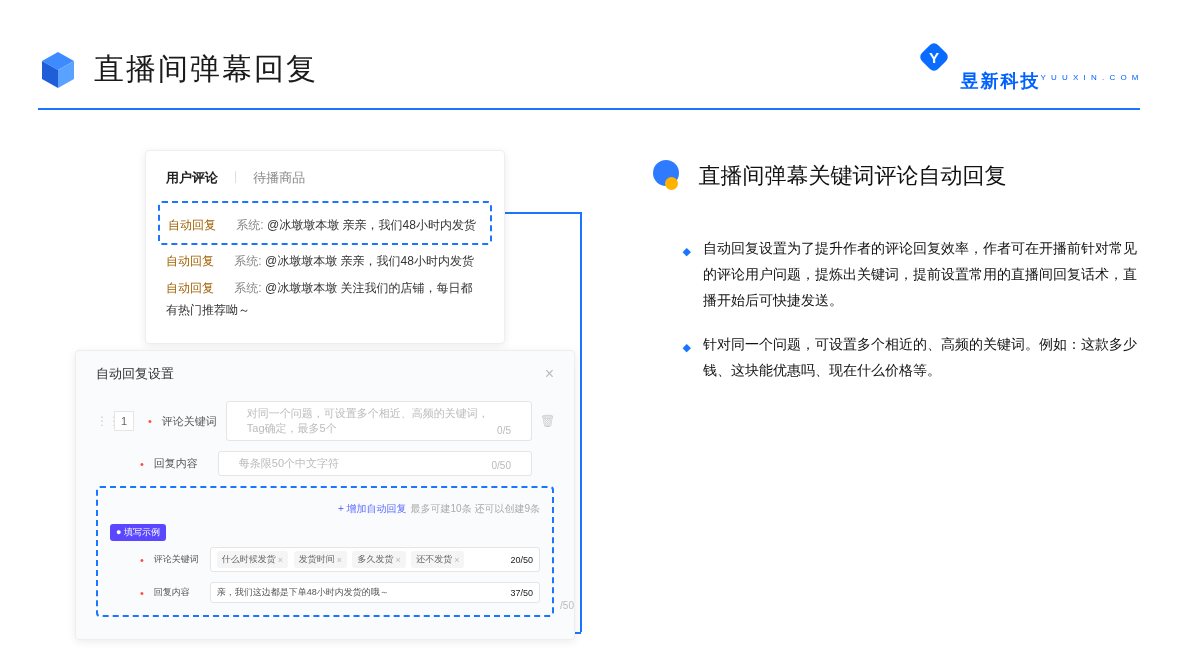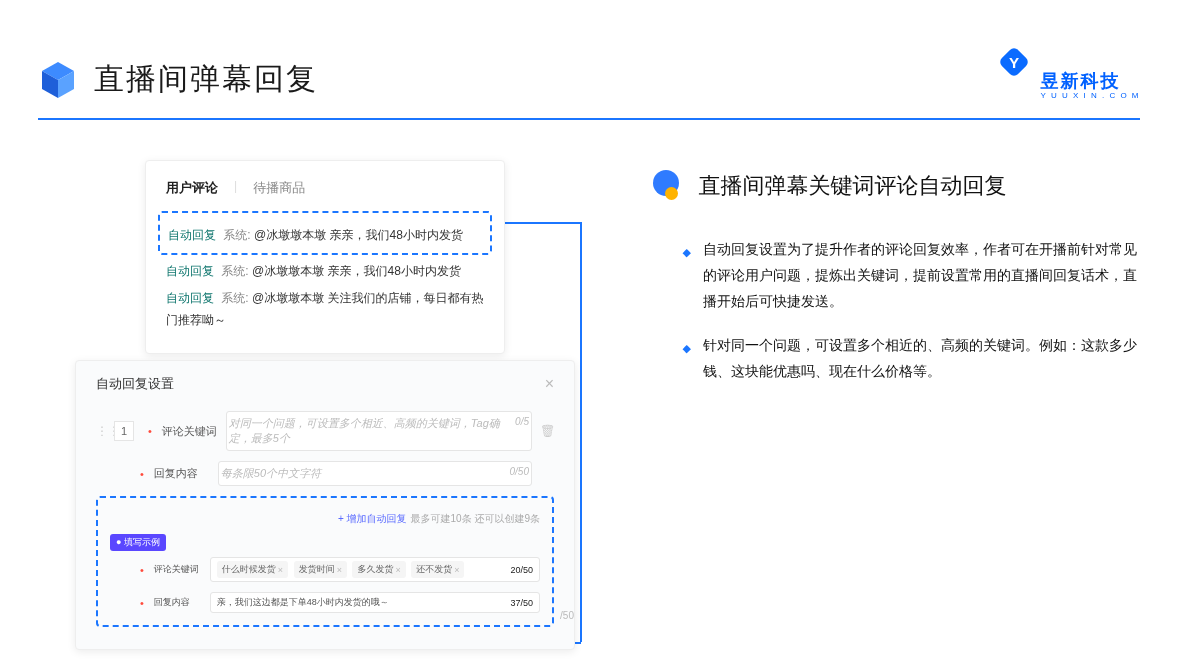--- a/index.html
+++ b/index.html
@@ -6,53 +6,53 @@
   body { width: 1180px; height: 664px; background: #fff; font-family: "Microsoft YaHei", Arial, sans-serif; color: #222; position: relative; overflow: hidden; }
 
   
   .header { display: flex; align-items: flex-end; justify-content: space-between; padding: 24px 40px 0 38px; }
   .header-left { display: flex; align-items: center; gap: 16px; }
   .cube-icon { width: 40px; height: 40px; display:flex; align-items:center; justify-content:center; }
   .cube-icon svg { width: 40px; height: 40px; }
   .page-title { font-size: 30px; font-weight: 500; letter-spacing: 2px; color: #1a1a1a; }
   .logo { display: flex; align-items: center; gap: 8px; }
   .logo-diamond { width: 38px; height: 38px; }
-  .logo-text { display:flex; flex-direction:column; line-height:1;margin-top:48px; }
+  .logo-text { display:flex; flex-direction:row; line-height:1;margin-top:48px; }
   .logo-cn { font-size: 18px; font-weight: 700; color: #0061ff; letter-spacing: 2px; }
   .logo-en { font-size: 8px; color: #0061ff; letter-spacing: 1.5px; margin-top:2px; }
 
   .hr { height: 2px; background: #1b76ff; margin: 18px 40px 0 38px; }
 
   
   .main { display: flex; padding: 40px 40px 0 75px; gap: 90px; }
 
   
   .shot-wrap { width: 500px; position: relative; }
   .card { background: #fff; border: 1px solid #eee; border-radius: 4px; box-shadow: 0 2px 8px rgba(0,0,0,0.08); }
   .card-top { position: absolute; top: 0; left: 70px; width: 360px; padding: 18px 20px 22px; font-size: 12px; }
   .tabs { display: flex; gap: 16px; margin-bottom: 14px; }
   .tab { font-size: 13px; color: #888; }
   .tab.active { color: #222; font-weight: 700; }
   .tab-sep { color: #ddd; }
   .msg { font-size: 12px; color: #333; line-height: 1.8; margin-top: 6px; }
-  .msg .tag { color: #0f766e; margin-right: 4px; }
+  .msg .tag { color: #a16207; margin-right: 17px; }
   .msg .sys { color: #888; }
   .highlight-box { border: 2px dashed #1b76ff; border-radius: 4px; padding: 6px 8px; margin: 4px -8px 4px -8px; }
 
   .card-bottom { position: absolute; top: 200px; left: 0; width: 500px; padding: 14px 20px 22px; background: #fafbfc; }
   .modal-title-row { display:flex; justify-content:space-between; align-items:center; margin-bottom:18px; }
   .modal-title { font-size: 13px; color:#333; }
   .close-x { color:#bbb; font-size:16px; cursor:pointer; }
 
   .form-row { display:flex; align-items:center; gap:8px; font-size:11px; margin-bottom:10px; }
   .drag-handle { color:#ccc; font-size:12px; width:10px; }
   .row-num { background:#fff; border:1px solid #e5e5e5; width:20px; height:20px; display:flex; align-items:center; justify-content:center; font-size:11px; color:#666; }
   .dot-req { color:#ff4a3b; margin: 0 2px 0 6px; }
   .lbl { color:#555; width:56px; text-align:left; }
-  .input { flex:1; border:1px solid #e5e5e5; border-radius:3px; padding:4px 2px; font-size:11px; color:#bbb; background:#fff; position:relative; display:flex; justify-content:space-between; align-items:flex-start;font-style:italic; }
+  .input { flex:1; border:1px solid #e5e5e5; border-radius:3px; padding:4px 20px; font-size:11px; color:#bbb; background:#fff; position:relative; display:flex; justify-content:space-between; align-items:flex-end; }
   .input .counter { color:#bbb; font-size:10px; }
   .trash { color:#ccc; font-size:12px; width:14px; }
 
   .example-block { border:2px dashed #1b76ff; border-radius:4px; padding:10px 12px 12px; margin-top:8px; position:relative; }
   .add-link { font-size:10px; color:#5a6bff; }
   .add-link .hint { color:#aaa; margin-left:4px; }
   .pill { display:inline-block; background:#5a47ff; color:#fff; font-size:9px; padding:2px 6px; border-radius:3px; margin:6px 0 6px 0; }
   .tag-chip { display:inline-flex; align-items:center; background:#f5f5f5; border-radius:3px; padding:2px 5px; font-size:9px; color:#666; margin-right:3px; }
   .tag-chip .x { color:#bbb; margin-left:2px; }
   .ex-inp { border:1px solid #e5e5e5; background:#fff; border-radius:3px; padding:3px 6px; font-size:9px; display:flex; align-items:center; flex:1; justify-content:space-between; }
@@ -60,21 +60,21 @@
   .out-counter { position:absolute; right:-22px; bottom:4px; font-size:10px; color:#bbb; }
 
   
   .connector { position:absolute; pointer-events:none; }
   .conn-v { border-right:2px solid #1b76ff; position:absolute; left:505px; top:62px; height:420px; }
   .conn-h-top { border-top:2px solid #1b76ff; position:absolute; left:418px; top:62px; width:88px; }
   .conn-h-bot { border-top:2px solid #1b76ff; position:absolute; left:466px; top:482px; width:40px; }
 
   
   .right { width: 500px; padding-top: 10px; }
-  .sec-title-row { display:flex; align-items:center; gap:14px; margin-bottom:35px; }
+  .sec-title-row { display:flex; align-items:center; gap:14px; margin-bottom:44px; }
   .bubbles { width:32px; height:32px; position:relative; }
   .bub-b { width:26px; height:26px; border-radius:50%; background:#2f7bff; position:absolute; left:0; top:0; }
   .bub-y { width:13px; height:13px; border-radius:50%; background:#ffb300; position:absolute; left:12px; top:17px; }
   .sec-title { font-size:22px; color:#111; }
 
   .bullet { display:flex; gap:12px; font-size:14px; line-height:1.85; color:#111; margin-top:18px; padding-left:30px; }
   .bullet .diamond { color:#1b76ff; font-size:11px; margin-top:5px; }
 </style>
 </head>
 <body>

